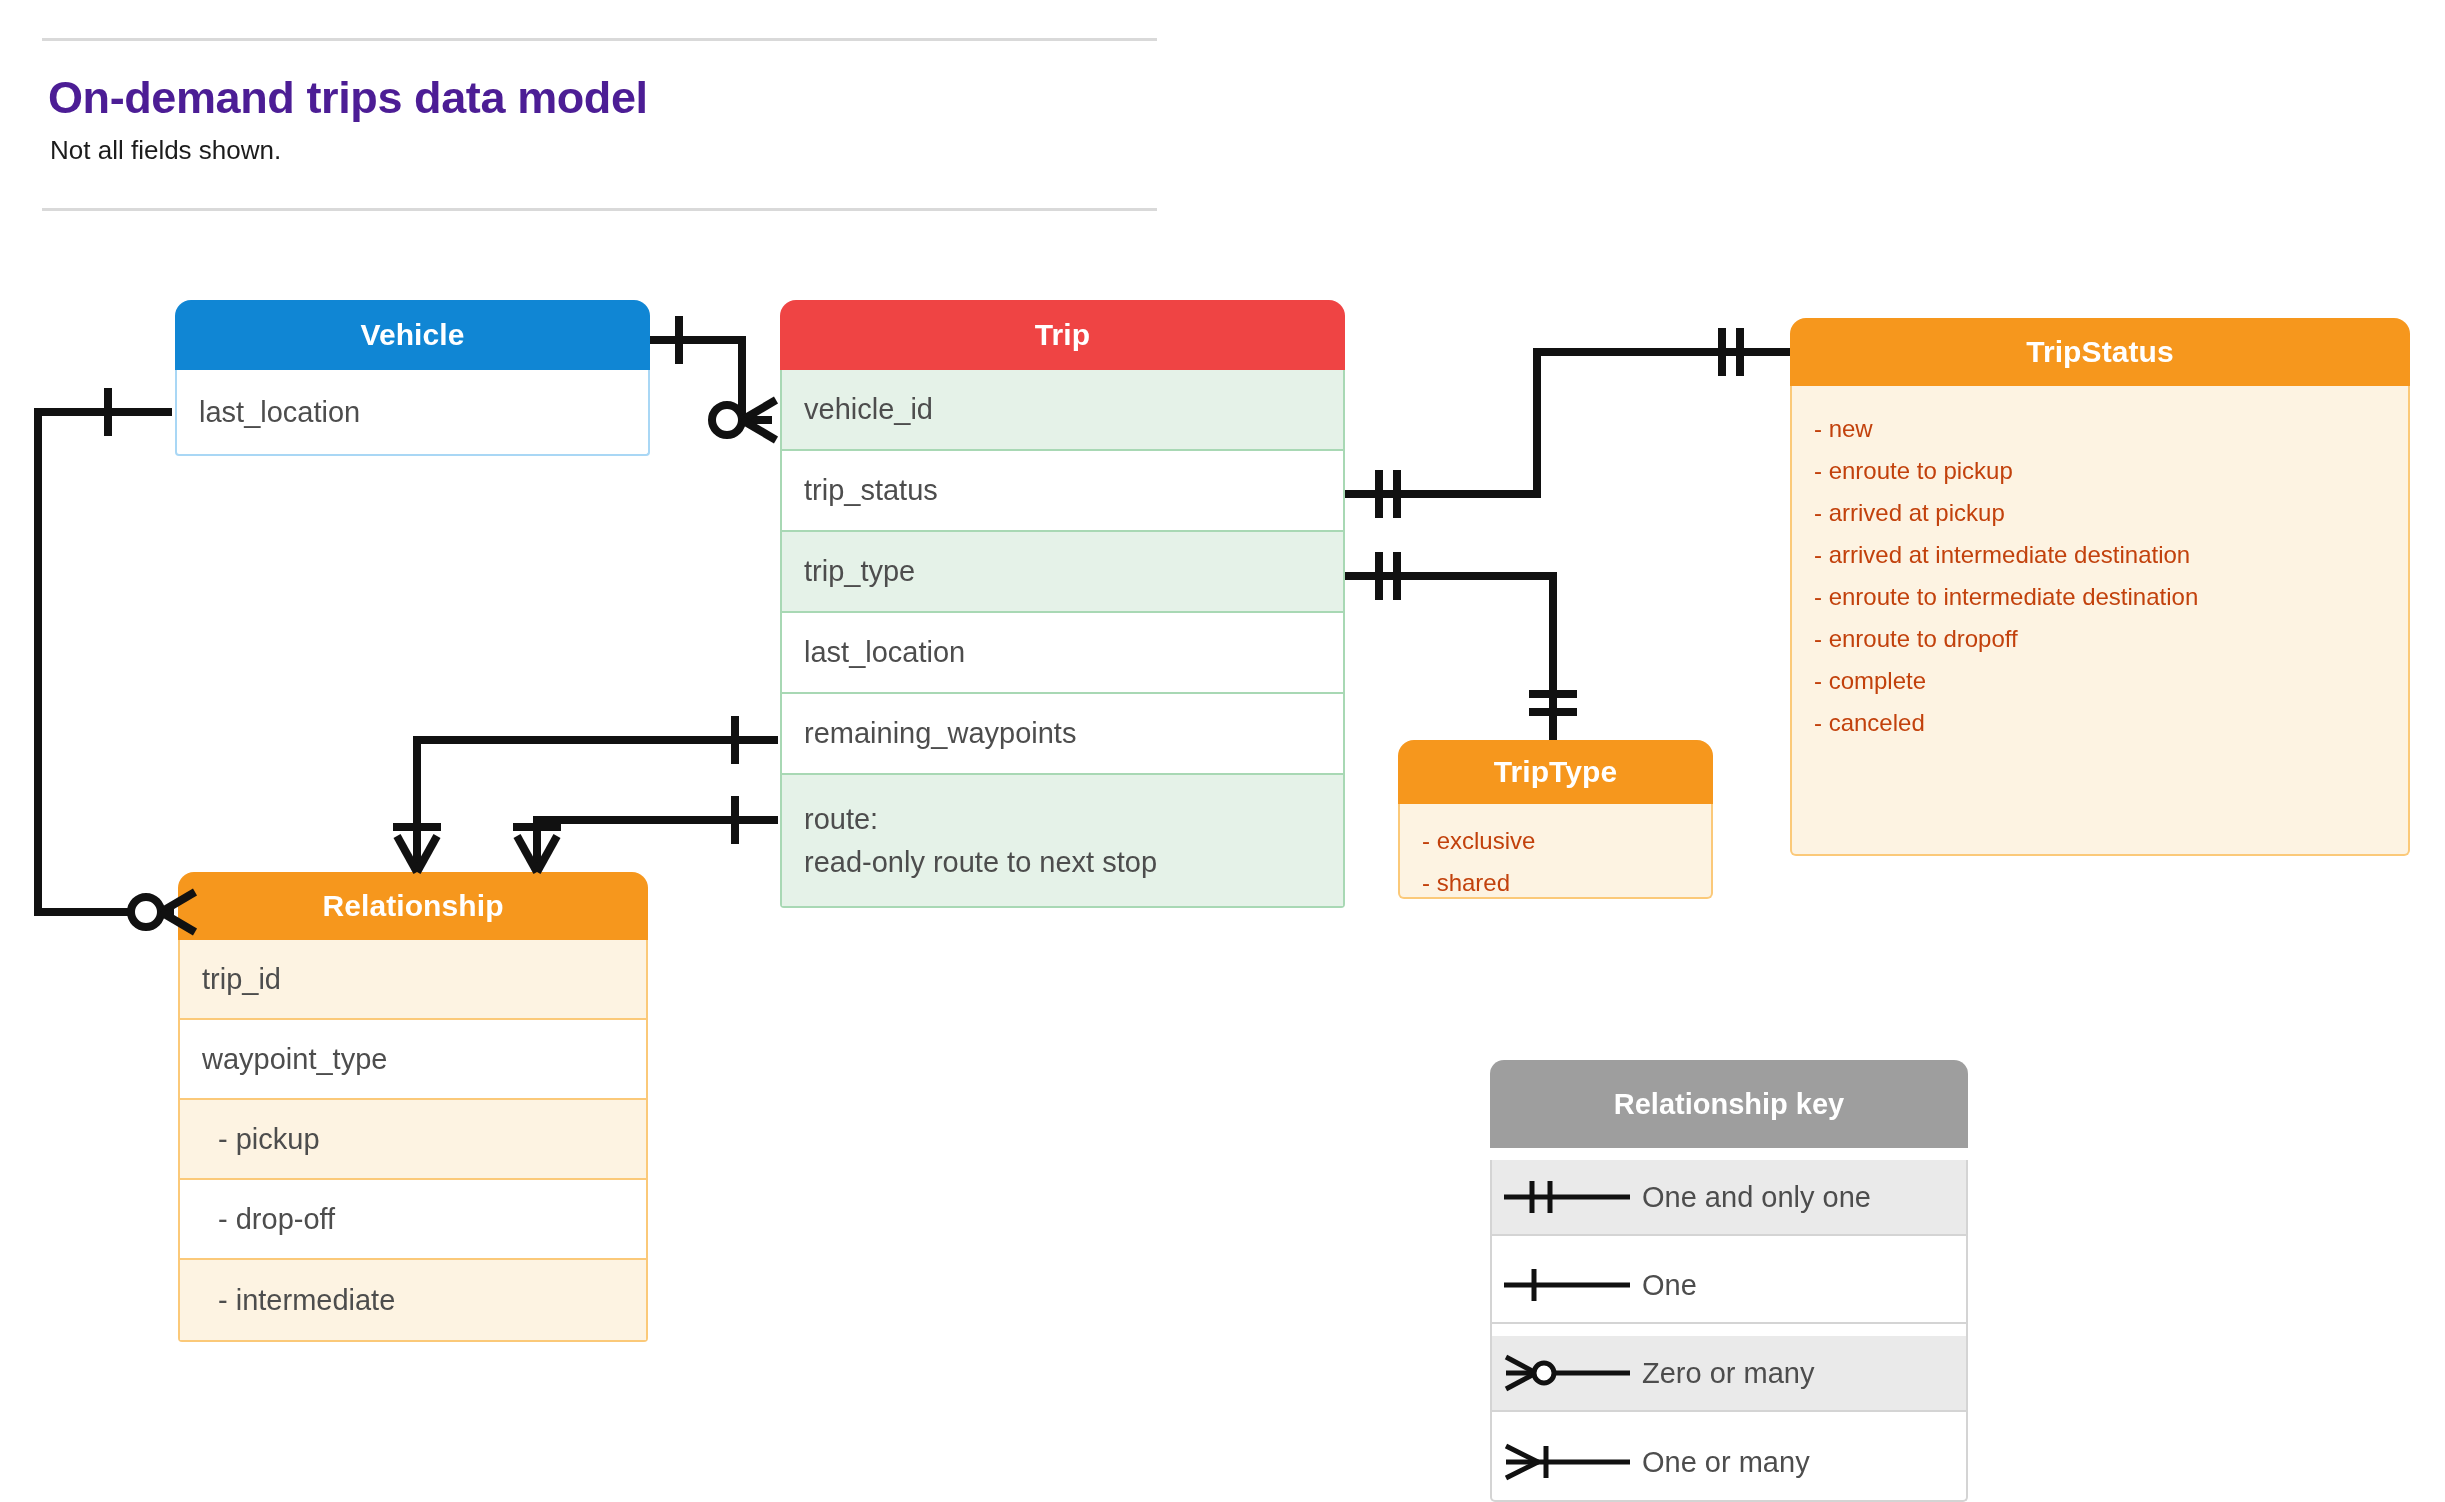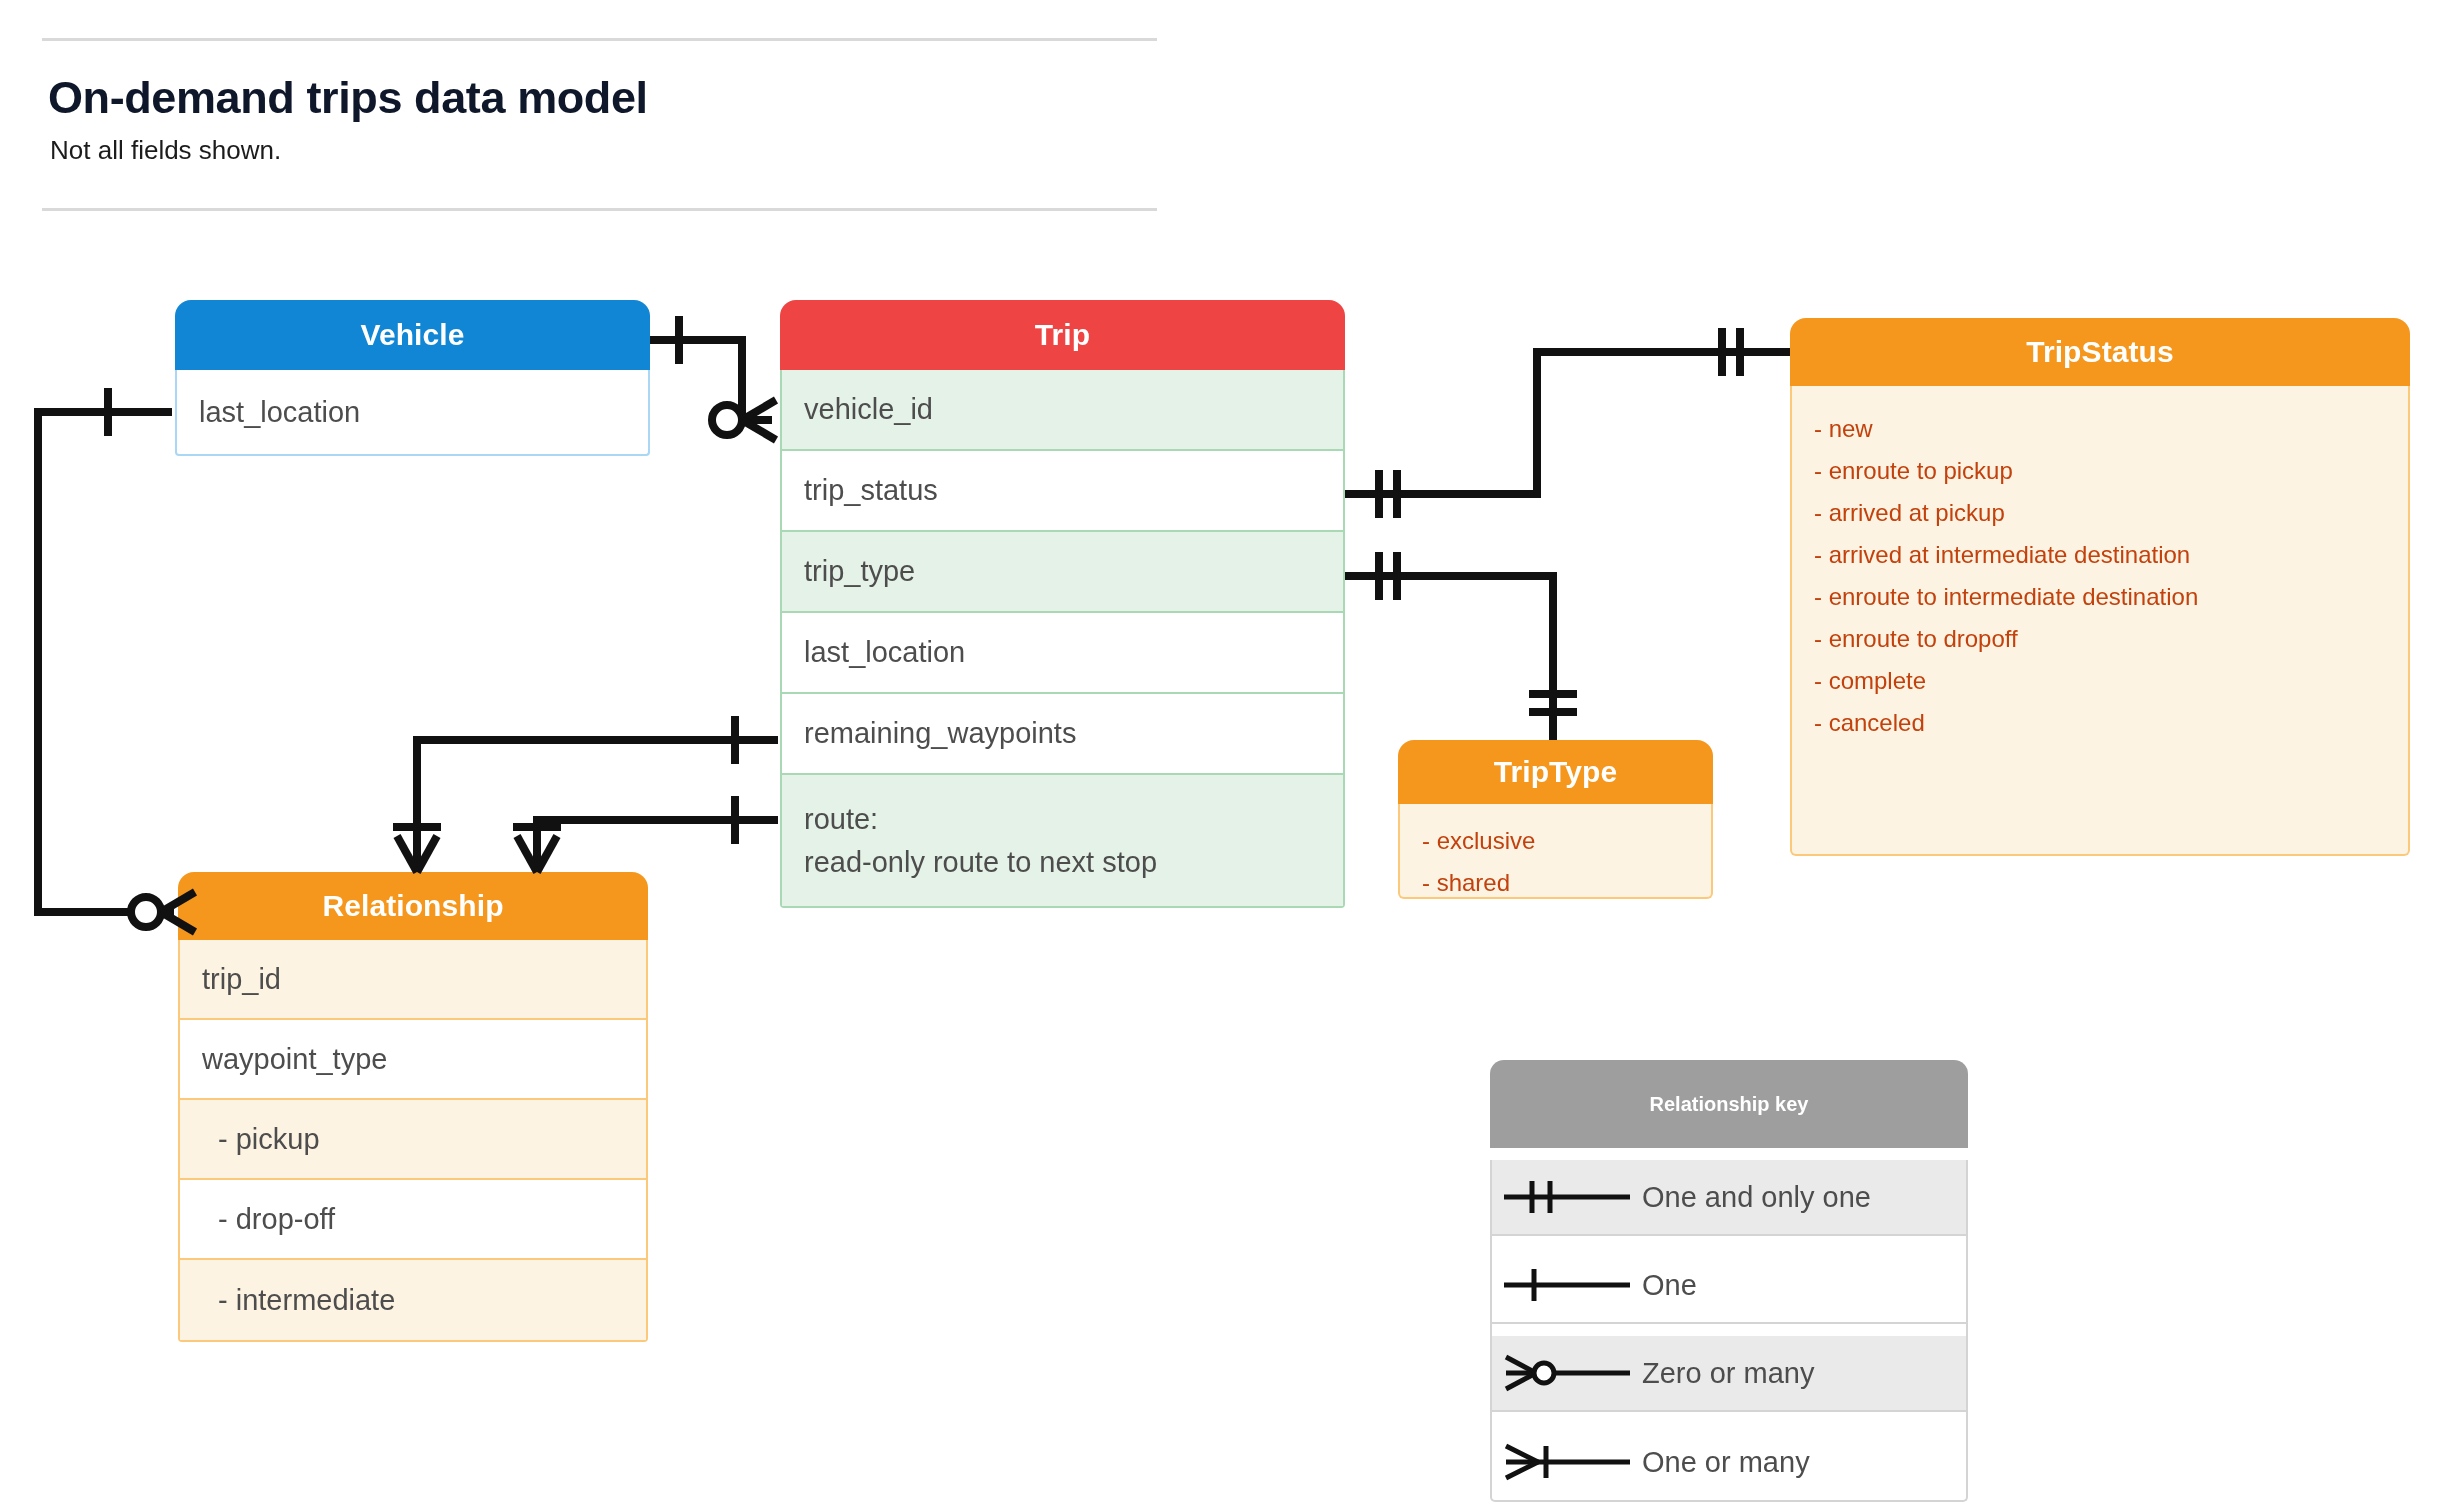--- a/index.html
+++ b/index.html
@@ -12,21 +12,21 @@
     -webkit-font-smoothing:antialiased;
   }
   .canvas{position:absolute;left:0;top:0;width:2445px;height:1502px;}
 
   
   .rule{position:absolute;left:42px;width:1115px;height:3px;background:#d9d9d9;}
   #rule-top{top:38px;}
   #rule-bottom{top:208px;}
   #page-title{
     position:absolute;left:48px;top:72px;
-    font-size:45px;font-weight:700;color:#0f172a;letter-spacing:-0.4px;
+    font-size:45px;font-weight:700;color:#4c1d95;letter-spacing:-0.4px;
     white-space:nowrap;
   }
   #page-subtitle{
     position:absolute;left:50px;top:135px;
     font-size:26px;font-weight:400;color:#1c1c1c;white-space:nowrap;
   }
 
   
   .entity{position:absolute;box-sizing:border-box;}
   .entity .ehead{
@@ -92,21 +92,21 @@
   #entity-triptype .ebody{
     background:#fdf3e2;border:2px solid #fbc979;border-top:none;
     border-radius:0 0 6px 6px;height:95px;padding-top:16px;
   }
 
   
   #legend{position:absolute;left:1490px;top:1060px;width:478px;}
   #legend .lhead{
     box-sizing:border-box;height:88px;background:#9e9e9e;
     display:flex;align-items:center;justify-content:center;
-    color:#ffffff;font-size:20px;font-weight:700;
+    color:#ffffff;font-size:29px;font-weight:700;
     border-radius:14px 14px 0 0;
   }
   #legend .lbody{box-sizing:border-box;border:2px solid #d4d4d4;border-top:none;border-radius:0 0 5px 5px;}
   .lrow{
     box-sizing:border-box;height:76px;display:flex;align-items:center;
     border-bottom:2px solid #d4d4d4;
     margin-top:12px;
   }
   .lrow:last-child{border-bottom:none;}
   .lrow.alt{background:#eaeaea;}

